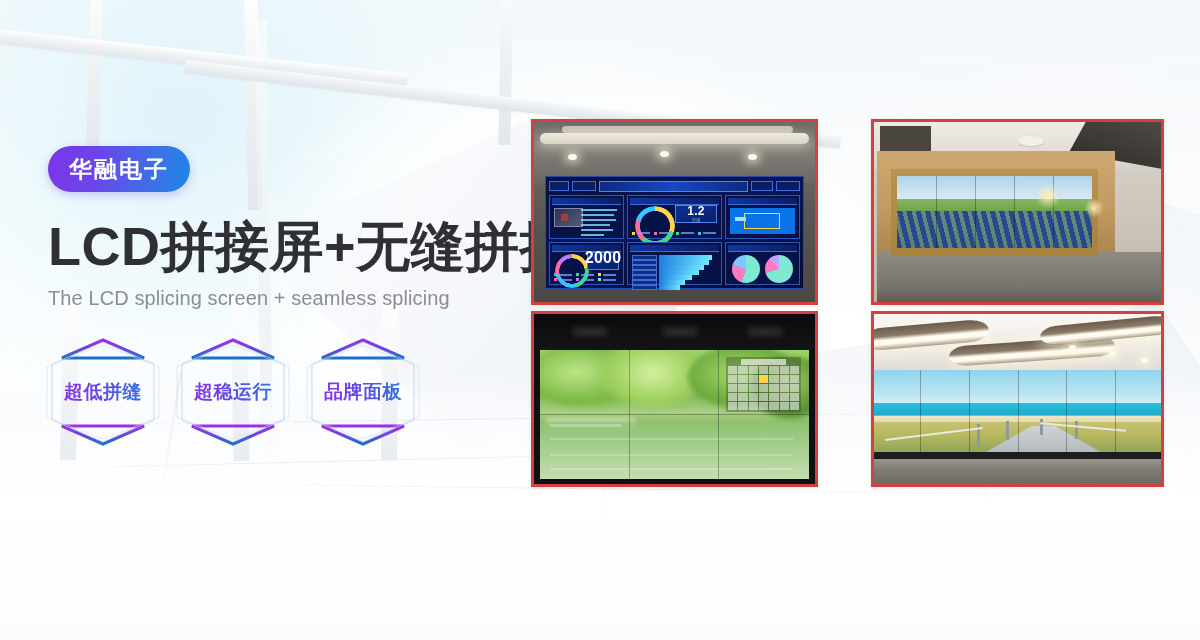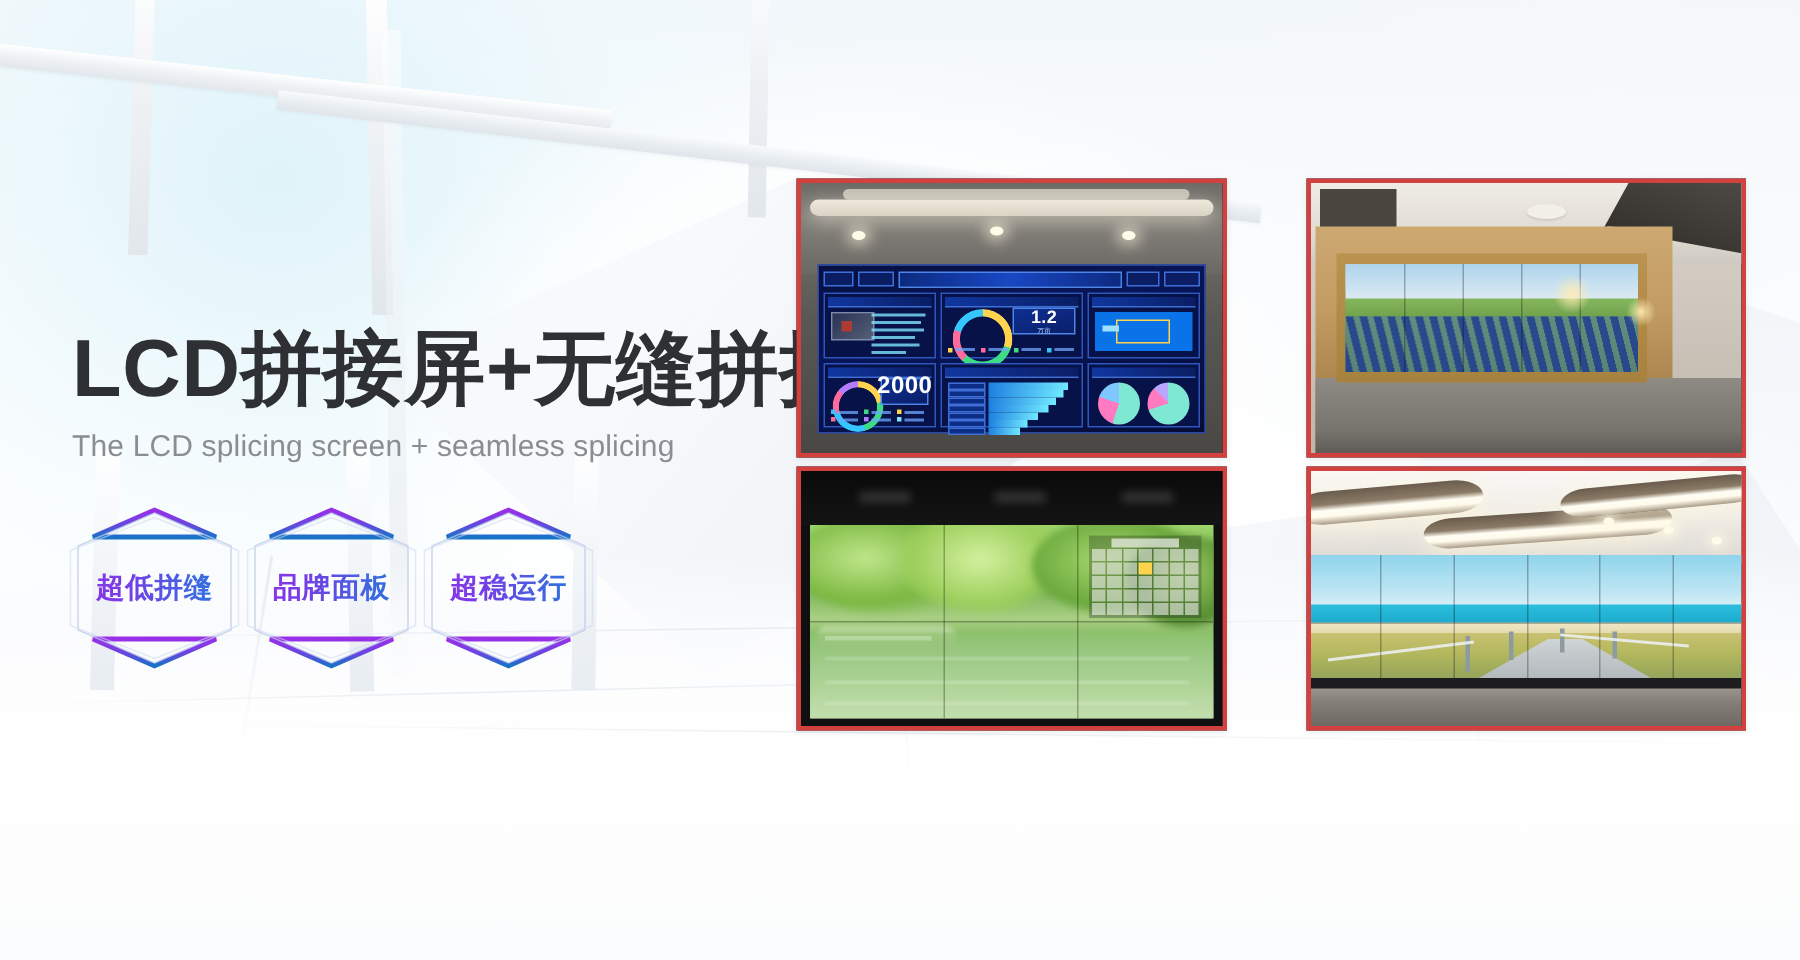--- a/index.html
+++ b/index.html
@@ -103,21 +103,21 @@
     margin-top:26px;
     font-size:54px; font-weight:700; line-height:1.06;
     color:#2f3033; letter-spacing:.5px; white-space:nowrap;
   }
   .subtitle {
     margin-top:12px;
     font-size:20px; font-weight:400; color:#8a8d92; letter-spacing:.1px; white-space:nowrap;
   }
 
   
-  .hexes { display:flex; gap:0; margin-top:26px; margin-left:-4px; }
+  .hexes { display:flex; gap:12px; margin-top:26px; margin-left:-4px; }
   .hex { position:relative; width:118px; height:112px; }
   .hex svg { position:absolute; left:0; top:0; }
   .hex-label {
     position:absolute; left:0; right:0; top:50%; transform:translateY(-50%);
     text-align:center; font-size:19px; font-weight:700; letter-spacing:.5px;
     background:linear-gradient(90deg,#9135e8 0%,#7a3ae6 32%,#4462e2 68%,#1f7fd8 100%);
     -webkit-background-clip:text; background-clip:text;
     -webkit-text-fill-color:transparent; color:#6b45e0;
     white-space:nowrap;
   }
@@ -325,20 +325,21 @@
       <div class="floor-diag fd-3"></div>
     </div>
     <div class="pillar p-1"></div>
     <div class="pillar p-2"></div>
     <div class="pillar p-3"></div>
   </div>
 
   <div class="copy">
 
     <div class="badge-row">
+      <div class="badge-brand">华融电子</div>
     </div>
 
     <div class="title">LCD拼接屏+无缝拼接</div>
     <div class="subtitle">The LCD splicing screen + seamless splicing</div>
 
     <div class="hexes">
 
       <div class="hex">
         <svg width="118" height="112" viewBox="0 0 118 112">
           <defs>
@@ -356,31 +357,31 @@
         <div class="hex-label">超低拼缝</div>
       </div>
 
       <div class="hex">
         <svg width="118" height="112" viewBox="0 0 118 112">
           <polygon points="18,22 59,4 100,22" fill="none" stroke="url(#hg1)" stroke-width="3.2"></polygon>
           <polygon points="18,90 59,108 100,90" fill="none" stroke="url(#hg1)" stroke-width="3.2"></polygon>
           <polygon points="8,28 59,6 110,28 110,84 59,106 8,84" fill="none" stroke="#b9c9e8" stroke-width="1" opacity=".75"></polygon>
           <polygon points="3,31 59,9 115,31 115,81 59,103 3,81" fill="none" stroke="#cdd9ee" stroke-width="1" opacity=".55"></polygon>
         </svg>
-        <div class="hex-label">品牌面板</div>
+        <div class="hex-label">超稳运行</div>
       </div>
 
       <div class="hex">
         <svg width="118" height="112" viewBox="0 0 118 112">
           <polygon points="18,22 59,4 100,22" fill="none" stroke="url(#hg1)" stroke-width="3.2"></polygon>
           <polygon points="18,90 59,108 100,90" fill="none" stroke="url(#hg1)" stroke-width="3.2"></polygon>
           <polygon points="8,28 59,6 110,28 110,84 59,106 8,84" fill="none" stroke="#b9c9e8" stroke-width="1" opacity=".75"></polygon>
           <polygon points="3,31 59,9 115,31 115,81 59,103 3,81" fill="none" stroke="#cdd9ee" stroke-width="1" opacity=".55"></polygon>
         </svg>
-        <div class="hex-label">超稳运行</div>
+        <div class="hex-label">品牌面板</div>
       </div>
 
 
     </div>
   </div>
 
   <div class="photo ph-1">
     <div class="scene room1">
       <div class="ceil1"></div>
       <div class="cove1b"></div>

